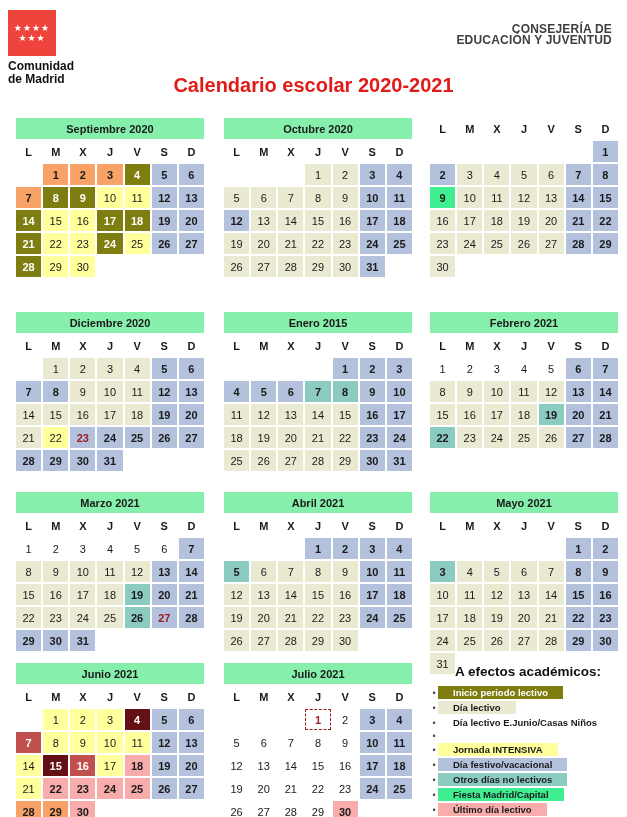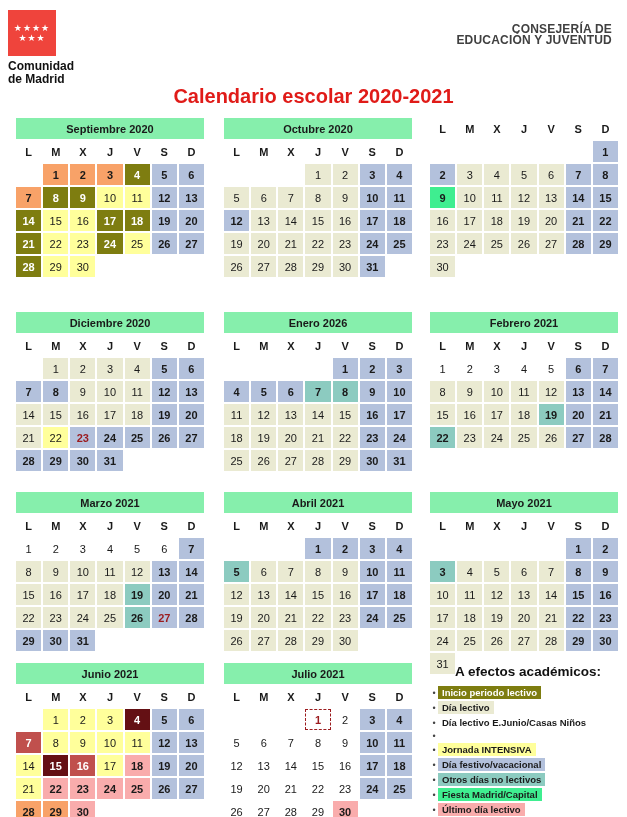--- a/index.html
+++ b/index.html
@@ -8,21 +8,21 @@
     font-family:"Liberation Sans", sans-serif;color:#1a1a1a;overflow:hidden;
   }
   
   .logo{position:absolute;left:8px;top:10px;width:60px;}
   .flag{width:48px;height:46px;background:var(--c-logo_red);display:flex;flex-direction:column;
         align-items:center;justify-content:center;gap:0px;}
   .flag .stars{color:#ffffff;font-size:9px;line-height:10px;letter-spacing:1px;white-space:nowrap;}
   .logo-text{font-weight:bold;font-size:12px;line-height:13px;margin-top:4px;color:#111;}
   .agency{position:absolute;right:15px;top:24px;text-align:right;font-size:12px;line-height:11px;
           color:var(--c-agency_text);letter-spacing:.2px;font-weight:bold;}
-  .page-title{position:absolute;left:0;top:85px;width:100%;text-align:center;
+  .page-title{position:absolute;left:0;top:74px;width:100%;text-align:center;
               font-size:20px;font-weight:bold;color:var(--c-title_red);}
   
   .month{position:absolute;width:192px;}
   .c0{left:14px;} .c1{left:222px;} .c2{left:428px;}
   .r0{top:116px;} .r1{top:310px;} .r2{top:490px;} .r3{top:661px;}
   table.cal{border-collapse:separate;border-spacing:2px;margin:0;}
   table.cal td{width:25px;height:19px;text-align:center;vertical-align:middle;
                font-size:11px;padding:0;border:1px solid transparent;}
   td.mtitle{height:20px;font-size:13px;font-weight:bold;border:1px solid var(--c-border_gray);background:#86efac;}
   td.hdr{height:19px;font-size:12px;font-weight:bold;border:1px solid var(--c-border_gray);background:#fff;}
@@ -41,21 +41,21 @@
   .s-cr{background:var(--c-crimson);color:#fff;font-weight:bold;}
   .s-m{background:var(--c-maroon);color:#fff;font-weight:bold;}
   .s-plain{background:#fff;}
   .tx-dr{color:var(--c-darkred_text);font-weight:bold;}
   .dashed{border:1.5px dashed var(--c-darkred_text) !important;background:#fff;}
   
   .legend{position:absolute;left:430px;top:664px;width:196px;}
   .lg-title{font-size:13.5px;font-weight:bold;margin:0 0 7px 0;color:#111;text-align:center;}
   .lg-item{display:flex;align-items:center;margin:0 0 2px 0;}
   .lg-bullet{font-size:9px;color:#444;width:8px;flex:0 0 8px;text-align:center;}
-  .lg-chip{font-size:9.5px;font-weight:bold;line-height:11px;padding:1px 4px;white-space:nowrap;color:#1a1a1a;}
+  .lg-chip{font-size:9.5px;font-weight:bold;line-height:11px;padding:1px 15px;white-space:nowrap;color:#1a1a1a;}
   .lg-chip.s-ol,.lg-chip.s-cr,.lg-chip.s-m{color:#fff;}
 </style>
 </head>
 <body>
 
 <div class="logo">
   <div class="flag">
     <div class="stars">★★★★</div>
     <div class="stars">★★★</div>
   </div>
@@ -327,21 +327,21 @@
           <td class="s-x"></td>
           <td class="s-x"></td>
         </tr>
       </tbody>
     </table>
   </div>
 <div class="month c1 r1">
     <table class="cal">
       <tbody>
         <tr>
-          <td colspan="7" class="mtitle">Enero 2026</td>
+          <td colspan="7" class="mtitle">Enero 2015</td>
         </tr>
         <tr>
           <td class="hdr">L</td>
           <td class="hdr">M</td>
           <td class="hdr">X</td>
           <td class="hdr">J</td>
           <td class="hdr">V</td>
           <td class="hdr">S</td>
           <td class="hdr">D</td>
         </tr>

